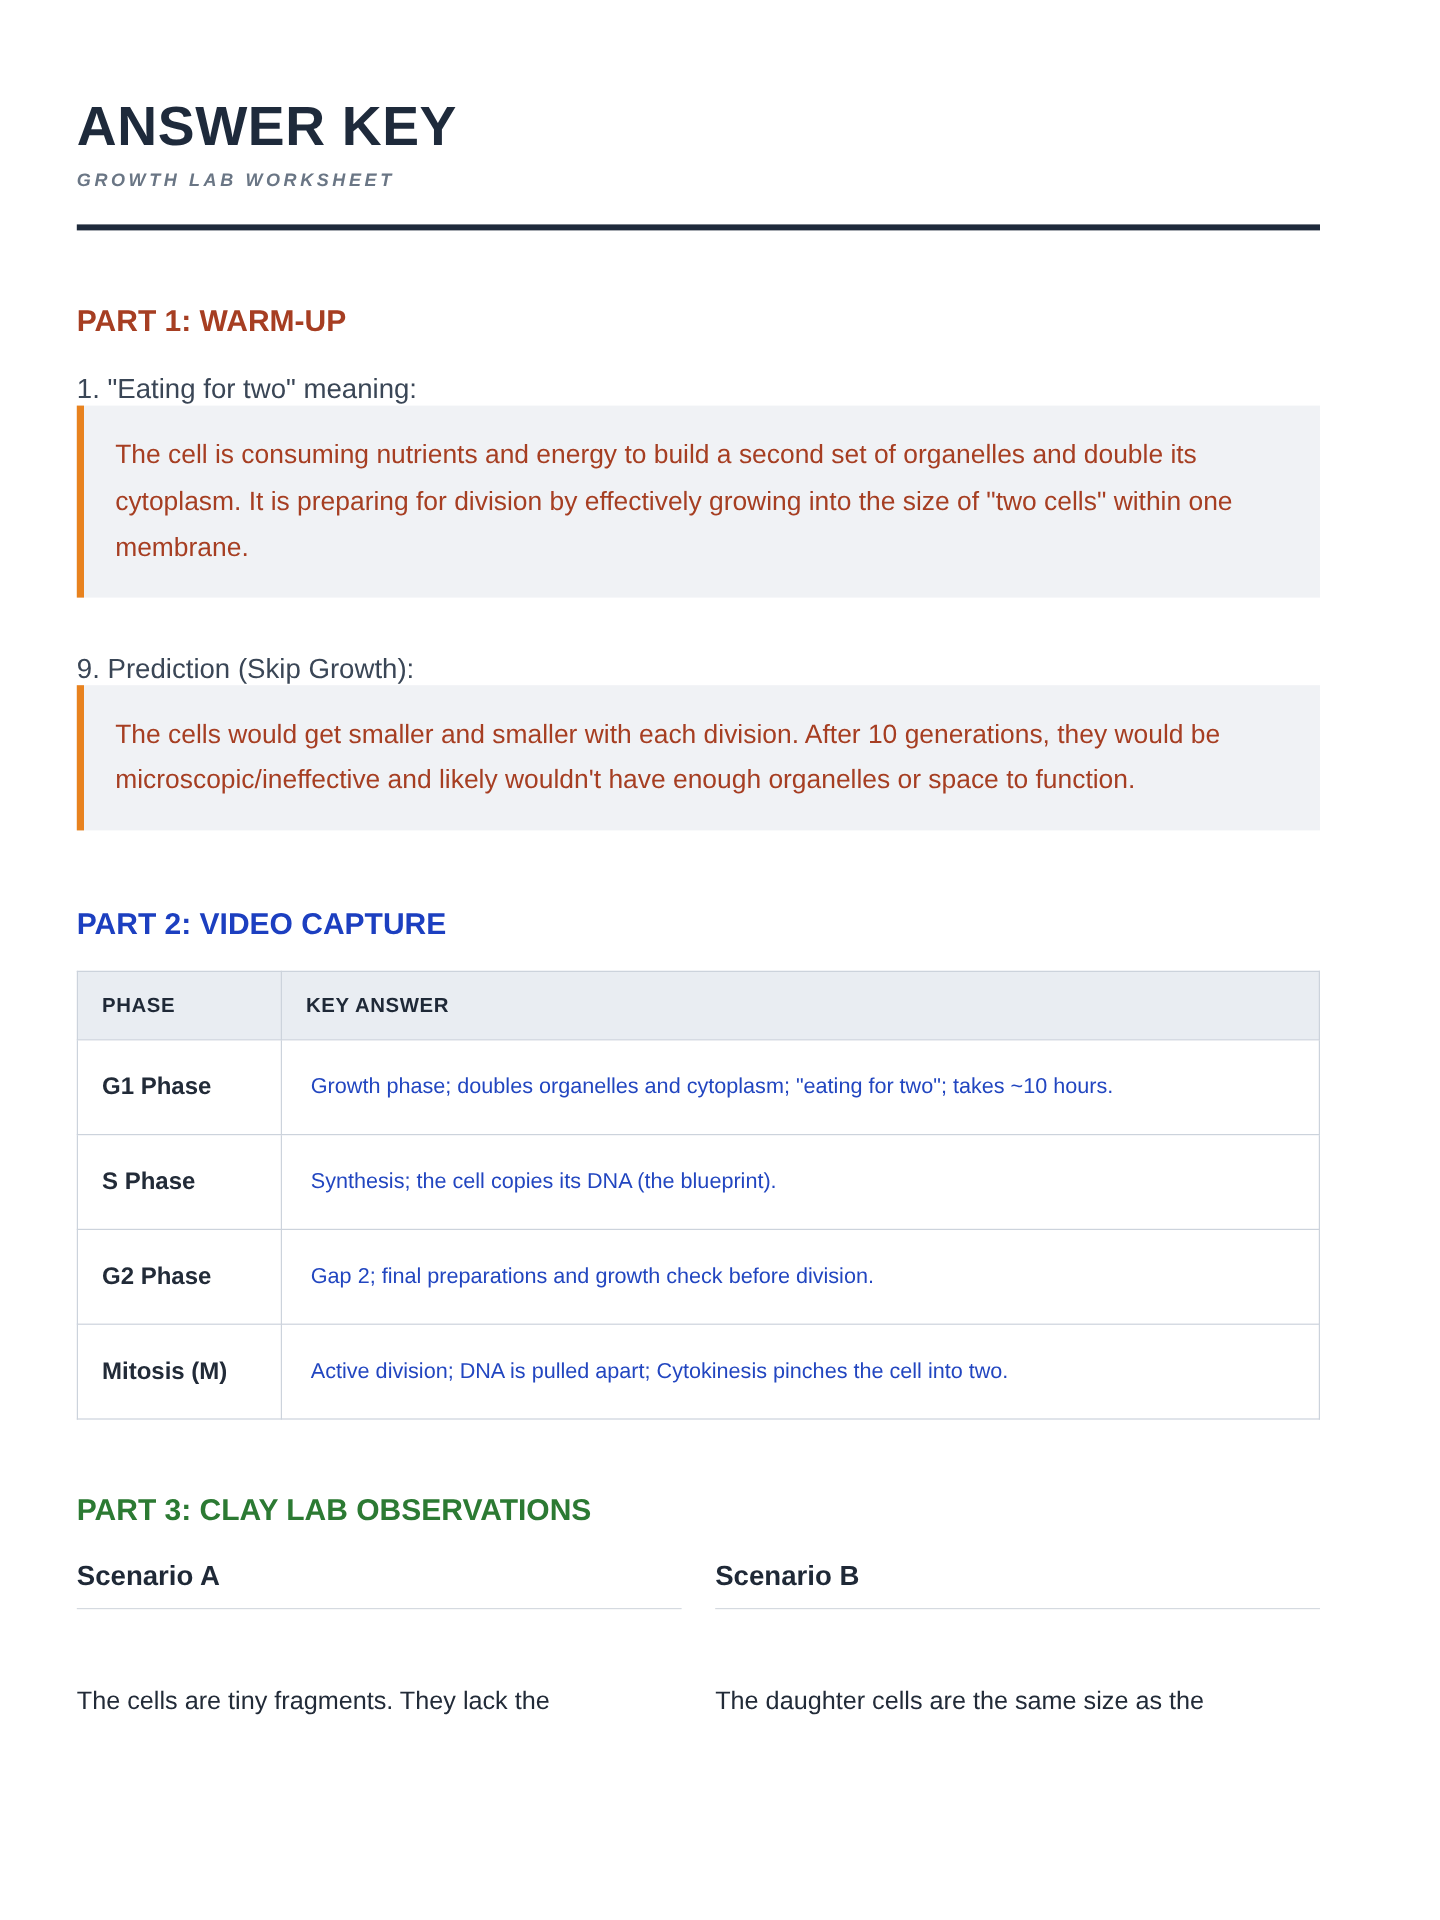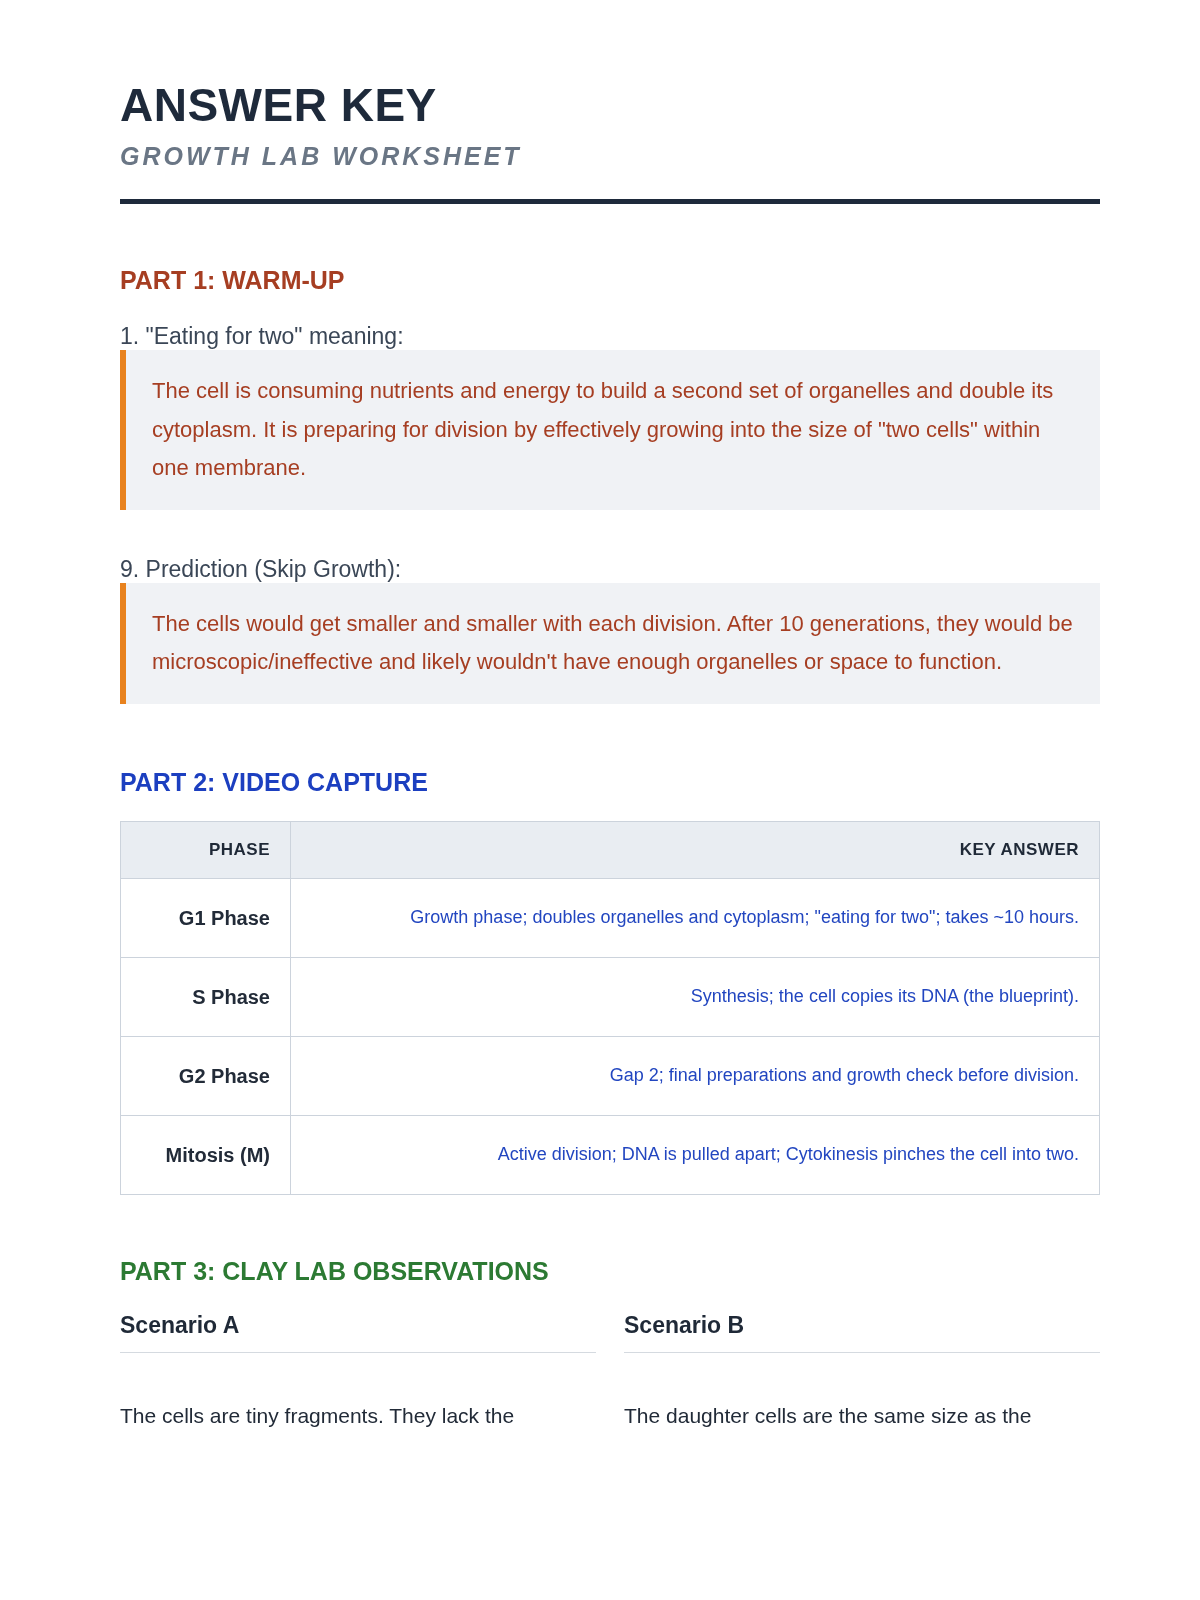--- a/index.html
+++ b/index.html
@@ -4,32 +4,32 @@
 <style>
   * { margin: 0; padding: 0; box-sizing: border-box; }
   html, body { background: #ffffff; }
   body {
     width: 1200px;
     height: 1600px;
     overflow: hidden;
     font-family: "Liberation Sans", sans-serif;
     color: #1f2937;
   }
-  .page { padding: 78px 100px 0 120px; }
+  .page { padding: 78px 100px 0 64px; }
 
   
   h1.title {
     font-size: 46px;
     font-weight: 800;
     letter-spacing: 0.5px;
     color: var(--ink-dark, #1e2a3b);
   }
   .subtitle {
     margin-top: 10px;
-    font-size: 25px;
+    font-size: 15px;
     font-style: italic;
     font-weight: 600;
     letter-spacing: 3px;
     color: #68County;
     color: #6a7685;
   }
   .divider {
     border: none;
     border-top: 5px solid var(--ink-dark, #1e2a3b);
     margin-top: 28px;
@@ -60,21 +60,21 @@
   }
 
   
   table.phase-table {
     margin-top: 24px;
     width: 100%;
     border-collapse: collapse;
   }
   .phase-table th, .phase-table td {
     border: 1px solid #ccd3dc;
-    text-align: right;
+    text-align: left;
     vertical-align: middle;
   }
   .phase-table thead th {
     background: #e9edf2;
     font-size: 17px;
     font-weight: 700;
     letter-spacing: 0.5px;
     color: #1f2937;
     padding: 18px 20px;
   }
@@ -101,21 +101,21 @@
     column-gap: 28px;
   }
   .scenario h3 {
     font-size: 23px;
     font-weight: 700;
     color: #1f2937;
     padding-bottom: 13px;
     border-bottom: 1px solid #d5dae0;
   }
   .scenario p {
-    margin-top: 46px;
+    margin-top: 60px;
     font-size: 21px;
     line-height: 1.6;
     color: #222b38;
   }
 </style>
 </head>
 <body>
 
 <div class="page">
 

